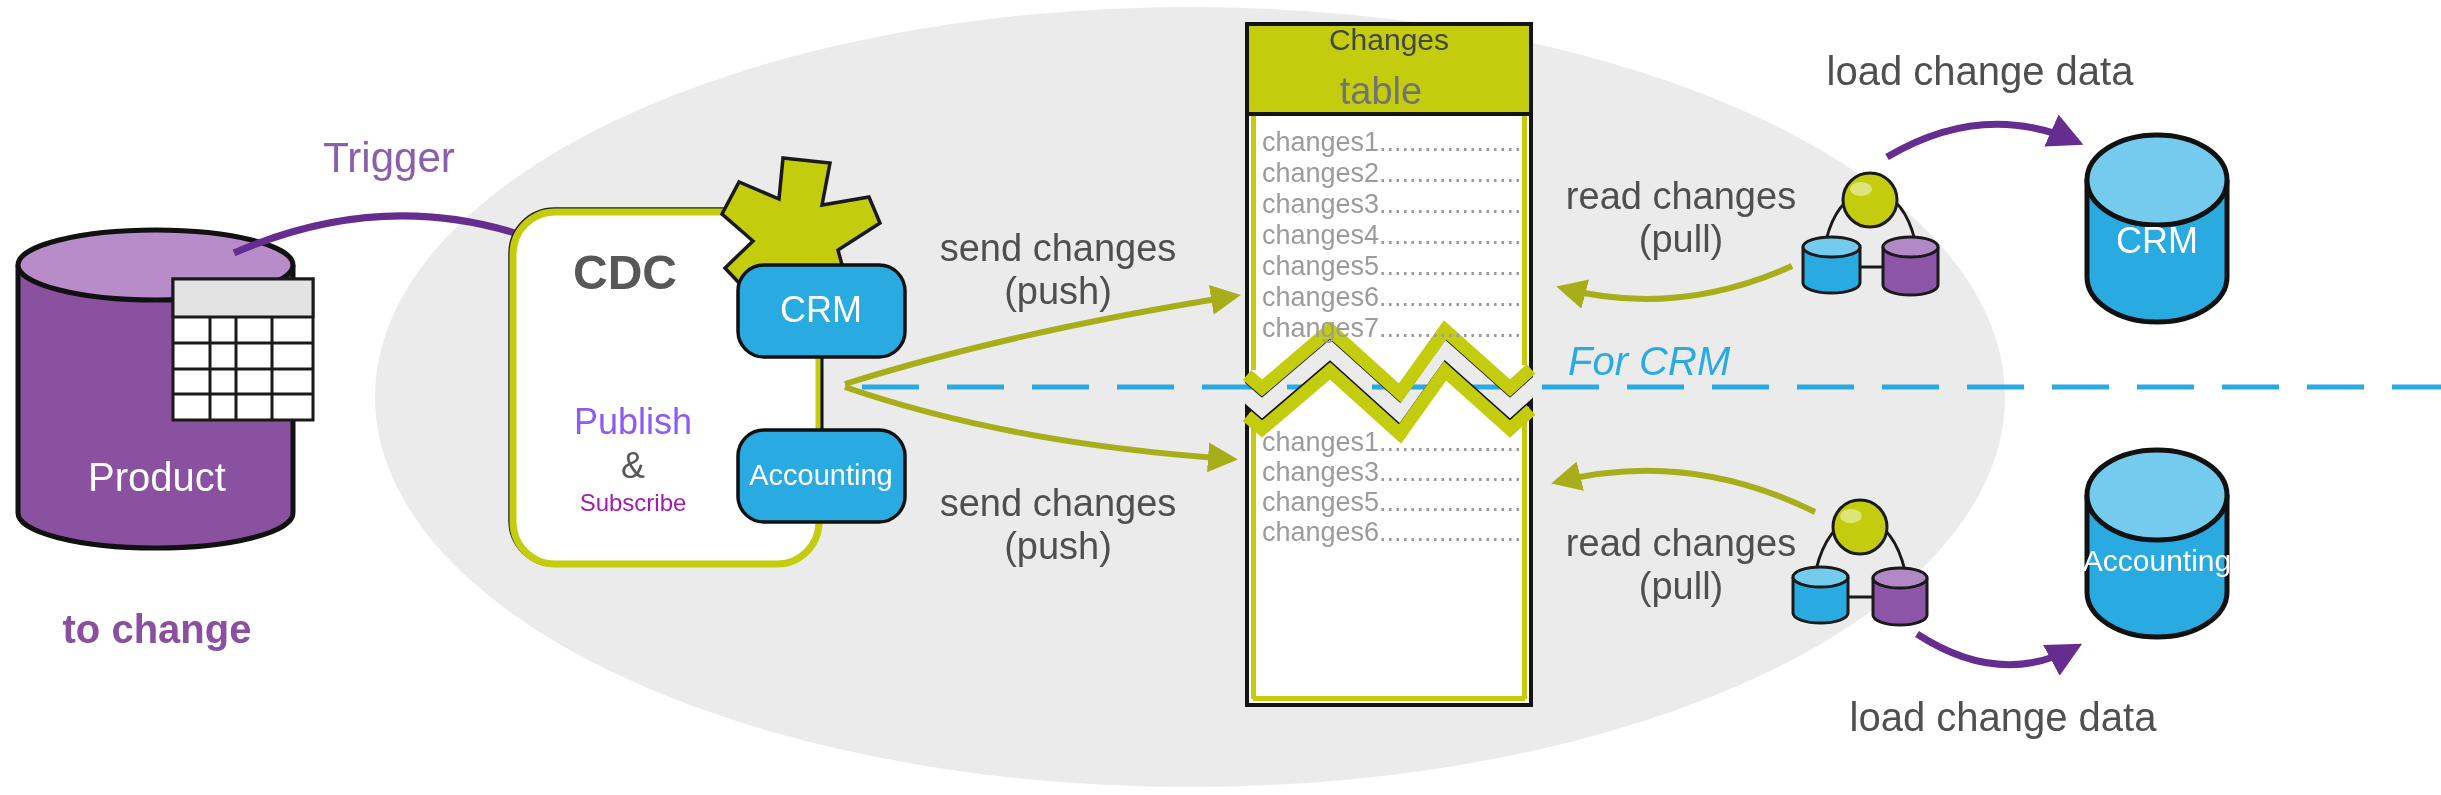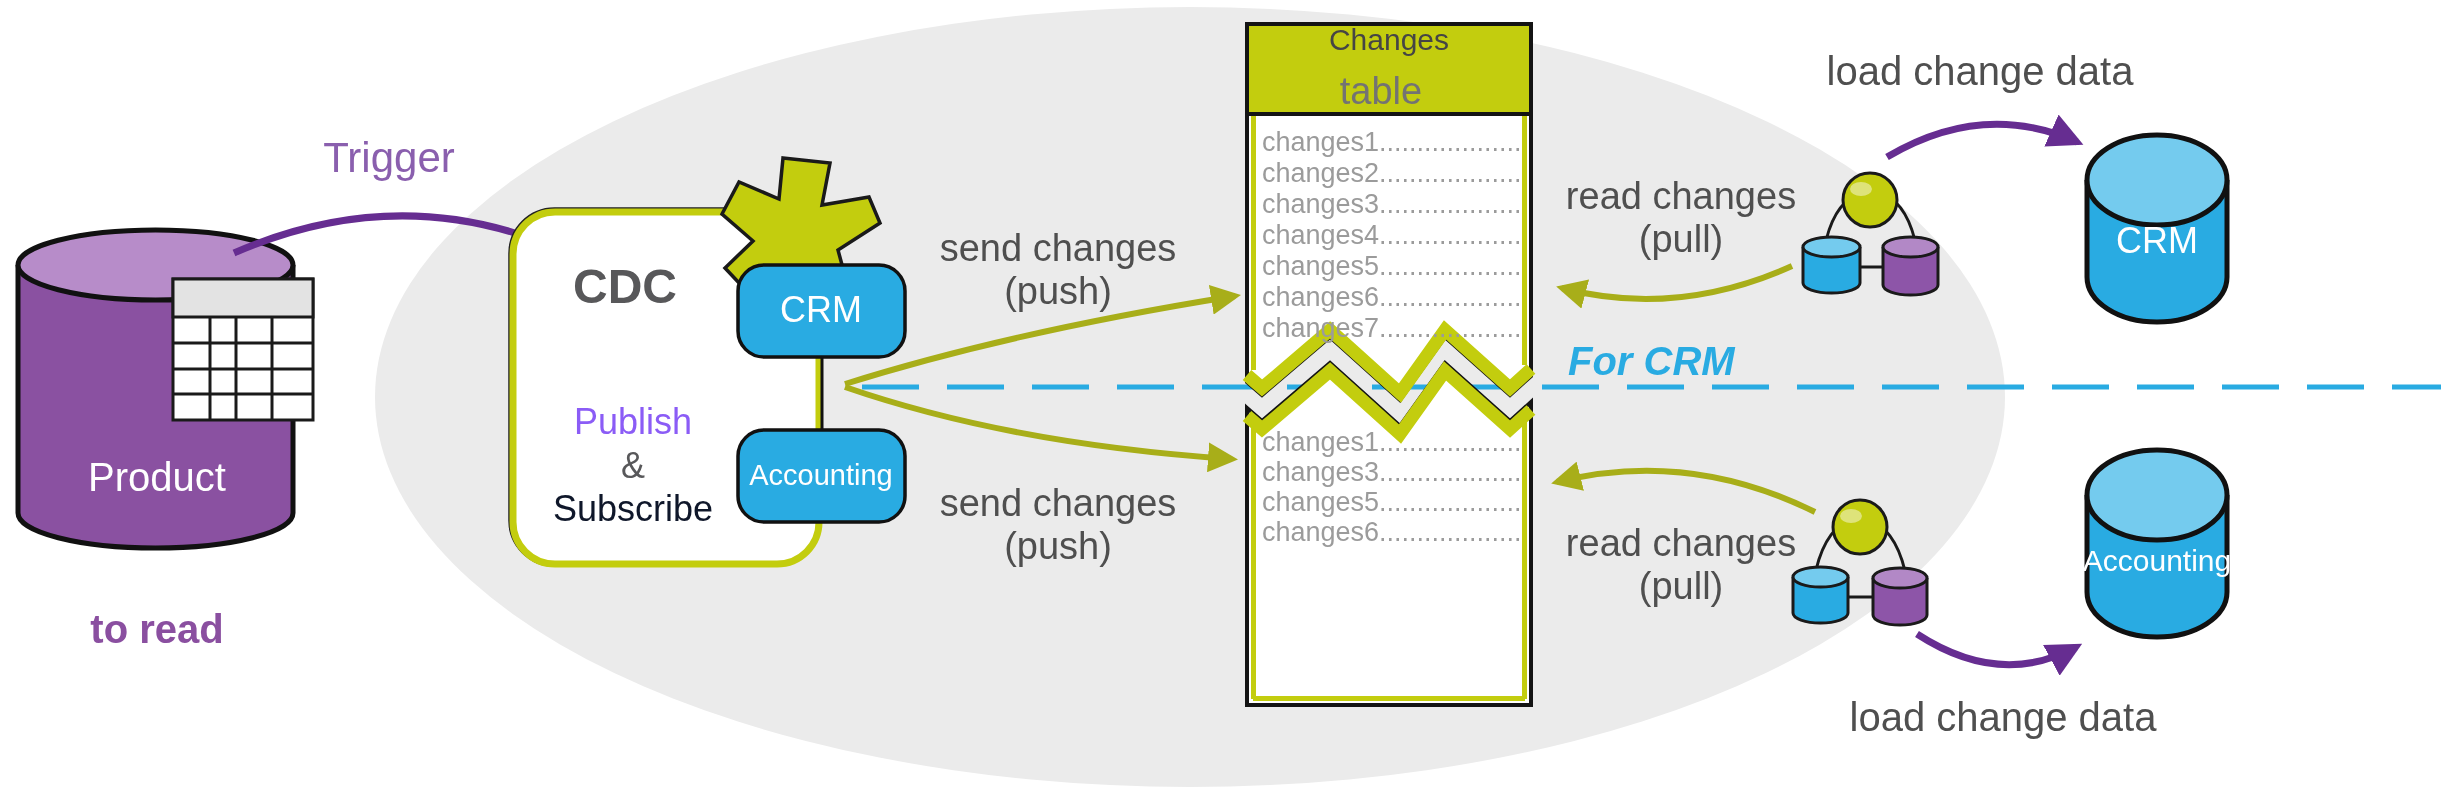--- a/index.html
+++ b/index.html
@@ -2,21 +2,21 @@
 <html><head>
 <meta charset="utf-8">
 <style>
   html,body{margin:0;padding:0;background:#ffffff;}
   .stage{position:relative;width:2441px;height:795px;background:#ffffff;overflow:hidden;
          font-family:"Liberation Sans",sans-serif;}
   .stage svg{position:absolute;left:0;top:0;}
   .lbl{position:absolute;white-space:nowrap;color:#4f4f4f;line-height:1.05;}
   .c{transform:translateX(-50%);}
   .row{position:absolute;font-size:27px;color:#9b9b9b;width:262px;overflow:hidden;white-space:nowrap;}
-  .it{font-style:italic;font-weight:bold;}
+  .it{font-style:italic;}
   .b{font-weight:bold;}
 </style>
 </head>
 <body>
 
 <div class="stage">
 
 <svg width="2441" height="795" viewBox="0 0 2441 795">
   <defs>
     <marker id="mOlive" viewBox="0 0 10 10" refX="8" refY="5" markerWidth="5" markerHeight="5" orient="auto">
@@ -122,26 +122,26 @@
 
   <g>
     <path d="M 2087,495 L 2087,592 A 70,45 0 0 0 2227,592 L 2227,495" fill="#29abe2" stroke="#111" stroke-width="5"></path>
     <ellipse cx="2157" cy="495" rx="70" ry="45" fill="#74cbee" stroke="#111" stroke-width="5"></ellipse>
   </g>
 </svg>
 
 <div class="lbl c" style="left:389px;top:136px;font-size:42px;color:#8a5fae">Trigger</div>
 
 <div class="lbl c" style="left:157px;top:456px;font-size:40px;color:#ffffff">Product</div>
-<div class="lbl c b" style="left:157px;top:608px;font-size:40px;color:#8a4fa0">to read</div>
+<div class="lbl c b" style="left:157px;top:608px;font-size:40px;color:#8a4fa0">to change</div>
 
-<div class="lbl c b" style="left:625px;top:262px;font-size:48px;color:#58585a">CDC</div>
+<div class="lbl c b" style="left:625px;top:248px;font-size:48px;color:#58585a">CDC</div>
 <div class="lbl c" style="left:633px;top:403px;font-size:36px;color:#8b5cf6">Publish</div>
 <div class="lbl c" style="left:633px;top:447px;font-size:36px;color:#58585a">&amp;</div>
-<div class="lbl c" style="left:633px;top:490px;font-size:36px;color:#0f172a">Subscribe</div>
+<div class="lbl c" style="left:633px;top:490px;font-size:24px;color:#a21caf">Subscribe</div>
 
 <div class="lbl c" style="left:821px;top:291px;font-size:36px;color:#ffffff">CRM</div>
 <div class="lbl c" style="left:821px;top:460px;font-size:29px;color:#ffffff">Accounting</div>
 
 <div class="lbl c" style="left:1058px;top:229px;font-size:38px">send changes</div>
 <div class="lbl c" style="left:1058px;top:272px;font-size:38px">(push)</div>
 <div class="lbl c" style="left:1058px;top:484px;font-size:38px">send changes</div>
 <div class="lbl c" style="left:1058px;top:527px;font-size:38px">(push)</div>
 
 <div class="lbl c" style="left:1389px;top:24px;font-size:30px;color:#454545">Changes</div>

